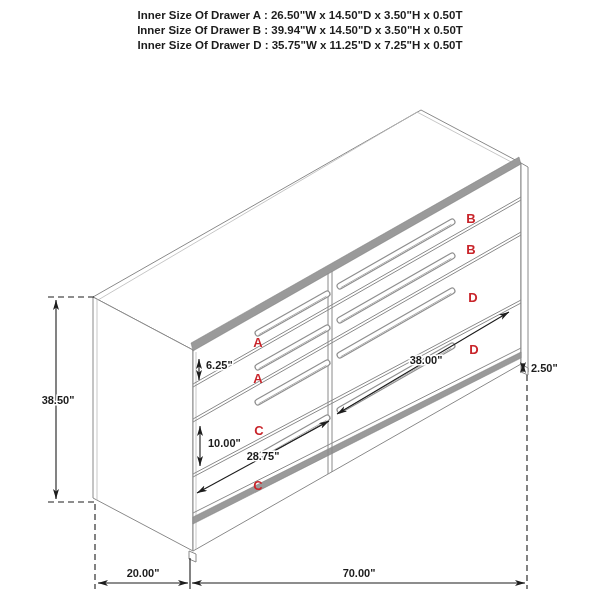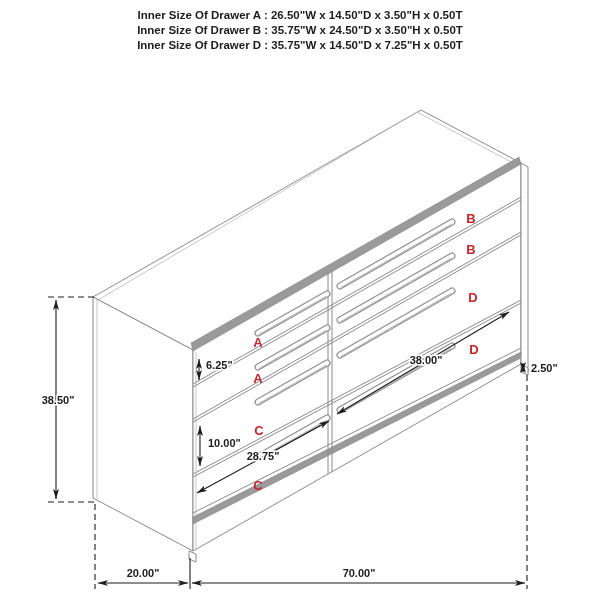--- a/index.html
+++ b/index.html
@@ -26,22 +26,22 @@
   .drawer-letter{font:bold 13px "Liberation Sans","DejaVu Sans",sans-serif;fill:var(--accent);}
   marker path{fill:var(--dim);}
 </style>
 </head>
 <body>
 
 <div class="stage">
 
   <div class="title-block">
     <div>Inner Size Of Drawer A : 26.50"W x 14.50"D x 3.50"H x 0.50T</div>
-    <div>Inner Size Of Drawer B : 35.75"W x 24.50"D x 3.50"H x 0.50T</div>
-    <div>Inner Size Of Drawer D : 35.75"W x 14.50"D x 7.25"H x 0.50T</div>
+    <div>Inner Size Of Drawer B : 39.94"W x 14.50"D x 3.50"H x 0.50T</div>
+    <div>Inner Size Of Drawer D : 35.75"W x 11.25"D x 7.25"H x 0.50T</div>
   </div>
 
   <svg width="600" height="600" viewBox="0 0 600 600">
     <defs>
       <marker id="ah" markerWidth="11" markerHeight="8" refX="10" refY="3" orient="auto-start-reverse" markerUnits="userSpaceOnUse">
         <path d="M0,0 L10,3 L0,6 L2.6,3 Z"></path>
       </marker>
     </defs>
 
     <g>

